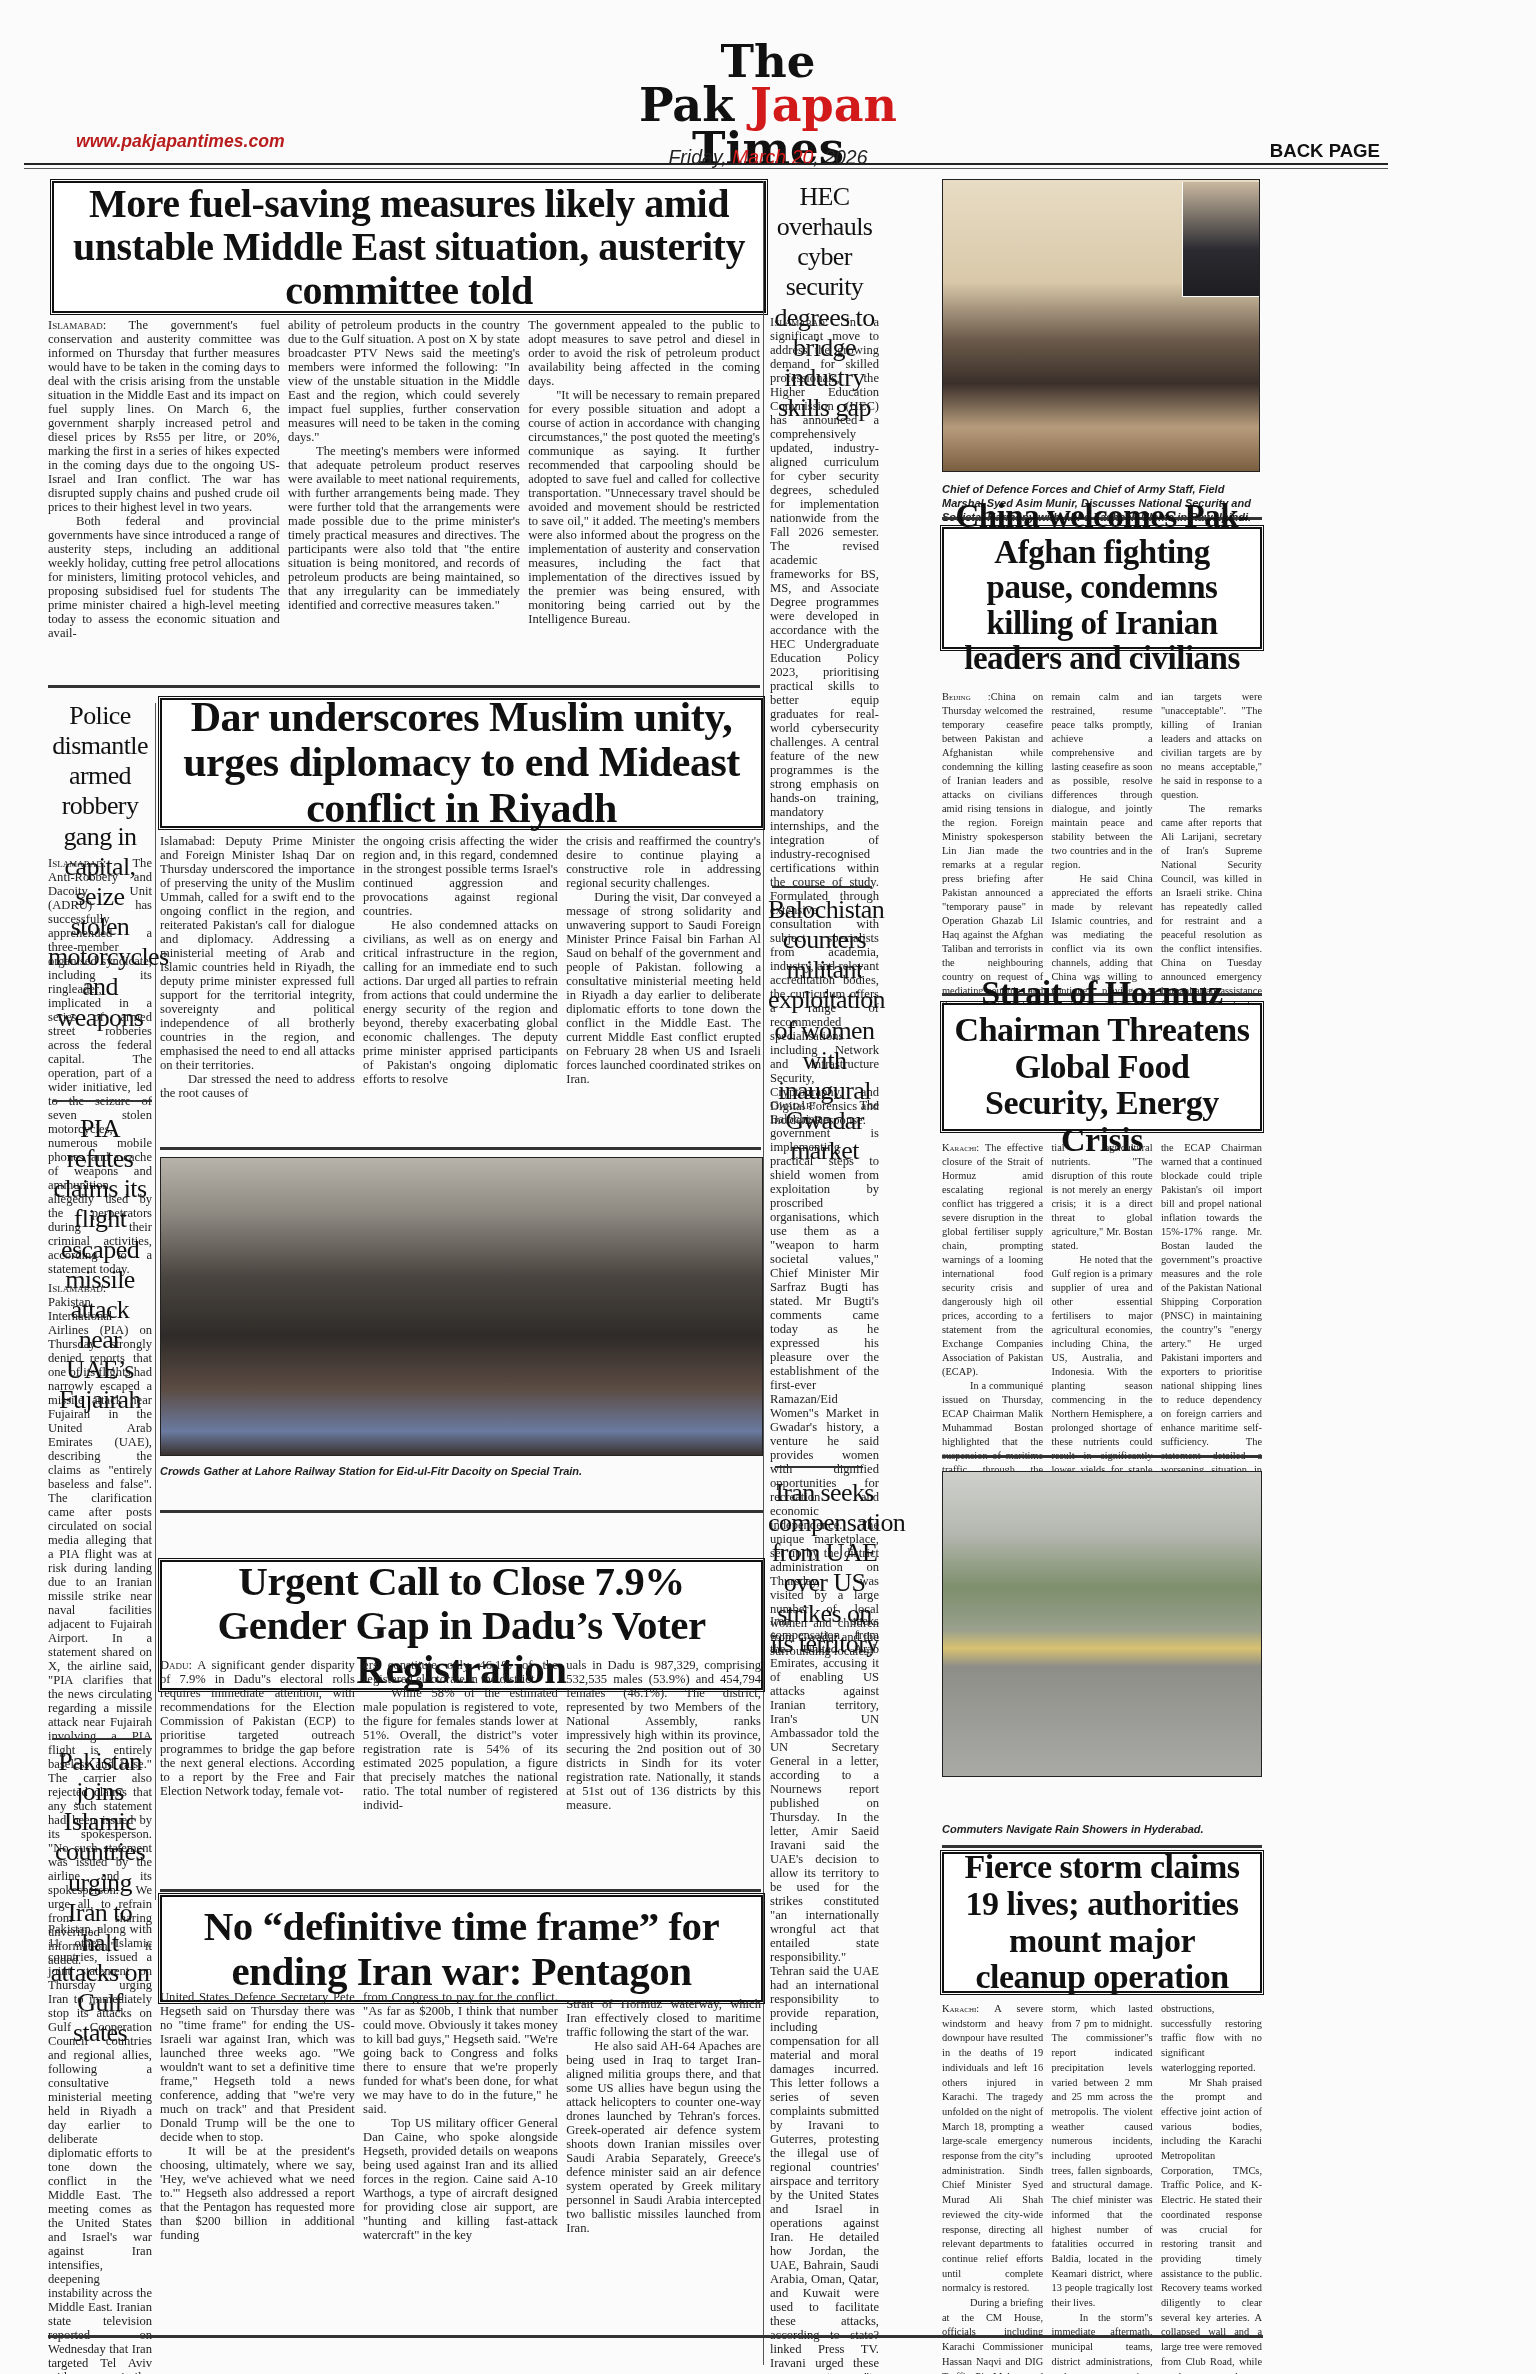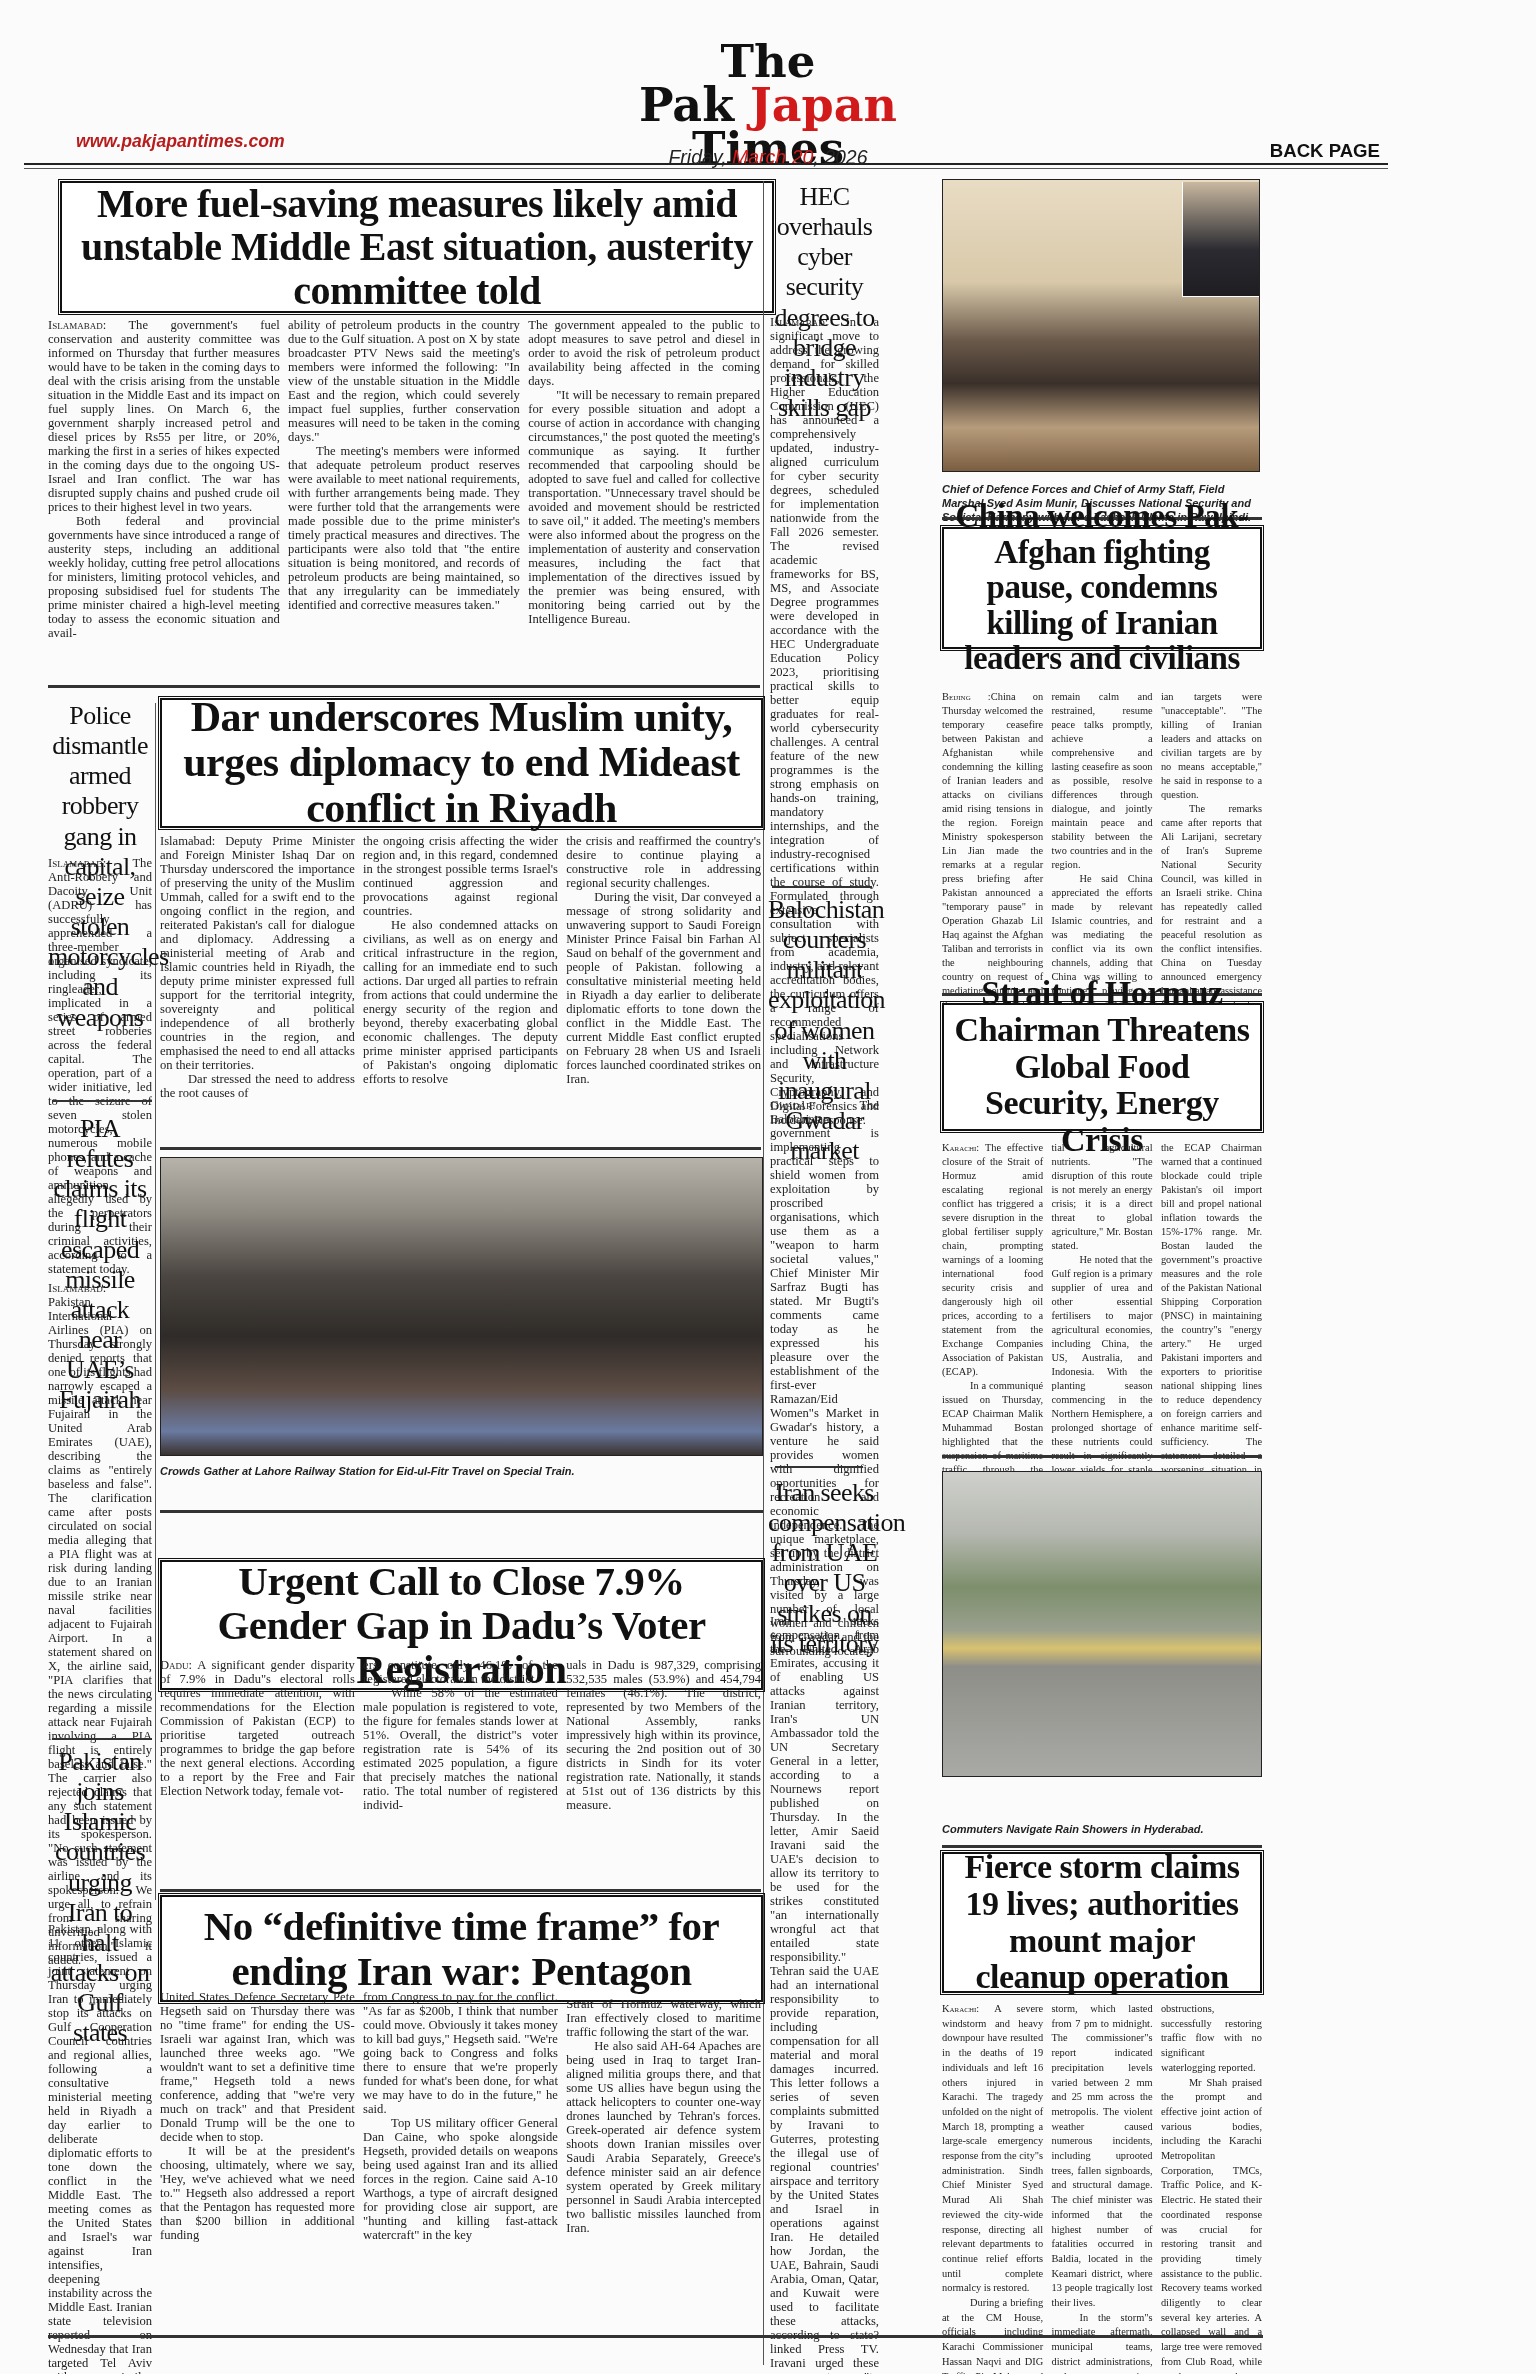--- a/index.html
+++ b/index.html
@@ -40,21 +40,21 @@
 <body>
 
 <div class="abs logo logo-the">The</div>
 <div class="abs logo logo-mid"><span>Pak</span> <span class="red">Japan</span></div>
 <div class="abs logo logo-times">Times</div>
 <div class="abs site">www.pakjapantimes.com</div>
 <div class="abs date"><span>Friday, </span><span class="red">March 20</span><span>, 2026</span></div>
 <div class="abs backpage">BACK PAGE</div>
 <div class="abs masthead-rule"></div>
 
-<div class="abs hbox" style="left:60px;top:181px;width:714px;height:132px;font-size:40px;padding:0 13px;">More fuel-saving measures likely amid unstable Middle East situation, austerity committee told</div>
+<div class="abs hbox" style="left:52px;top:181px;width:714px;height:132px;font-size:40px;padding:0 13px;">More fuel-saving measures likely amid unstable Middle East situation, austerity committee told</div>
 <div class="abs cols" style="left:48px;top:318px;width:712px;height:357px;">
   <div class="col"><span class="dateline">Islamabad</span><span>: The government's fuel conservation and austerity committee was informed on Thursday that further measures would have to be taken in the coming days to deal with the crisis arising from the unstable situation in the Middle East and its impact on fuel supply lines. On March 6, the government sharply increased petrol and diesel prices by Rs55 per litre, or 20%, marking the first in a series of hikes expected in the coming days due to the ongoing US-Israel and Iran conflict. The war has disrupted supply chains and pushed crude oil prices to their highest level in two years.</span><span class="indent">Both federal and provincial governments have since introduced a range of austerity steps, including an additional weekly holiday, cutting free petrol allocations for ministers, limiting protocol vehicles, and proposing subsidised fuel for students The prime minister chaired a high-level meeting today to assess the economic situation and avail-</span></div>
   <div class="col"><span>ability of petroleum products in the country due to the Gulf situation. A post on X by state broadcaster PTV News said the meeting's members were informed the following: "In view of the unstable situation in the Middle East and the region, which could severely impact fuel supplies, further conservation measures will need to be taken in the coming days."</span><span class="indent">The meeting's members were informed that adequate petroleum product reserves were available to meet national requirements, with further arrangements being made. They were further told that the arrangements were made possible due to the prime minister's timely practical measures and directives. The participants were also told that "the entire situation is being monitored, and records of petroleum products are being maintained, so that any irregularity can be immediately identified and corrective measures taken."</span></div>
   <div class="col"><span>The government appealed to the public to adopt measures to save petrol and diesel in order to avoid the risk of petroleum product availability being affected in the coming days.</span><span class="indent">"It will be necessary to remain prepared for every possible situation and adopt a course of action in accordance with changing circumstances," the post quoted the meeting's communique as saying. It further recommended that carpooling should be adopted to save fuel and called for collective transportation. "Unnecessary travel should be avoided and movement should be restricted to save oil," it added. The meeting's members were also informed about the progress on the implementation of austerity and conservation measures, including the fact that implementation of the directives issued by the premier was being ensured, with monitoring being carried out by the Intelligence Bureau.</span></div>
 </div>
 <div class="abs rule" style="left:48px;top:685px;width:712px;"></div>
 
 <div class="abs vrule" style="left:763px;top:181px;height:2184px;"></div>
 <div class="abs sidehead" style="left:768px;top:182px;width:113px;font-size:26px;">HEC overhauls cyber security degrees to bridge industry skills gap</div>
 <div class="abs bodytext" style="left:770px;top:315px;width:109px;"><span class="dateline">Islamabad</span><span>: In a significant move to address the growing demand for skilled professionals, the Higher Education Commission (HEC) has announced a comprehensively updated, industry-aligned curriculum for cyber security degrees, scheduled for implementation nationwide from the Fall 2026 semester. The revised academic frameworks for BS, MS, and Associate Degree programmes were developed in accordance with the HEC Undergraduate Education Policy 2023, prioritising practical skills to better equip graduates for real-world cybersecurity challenges. A central feature of the new programmes is the strong emphasis on hands-on training, mandatory internships, and the integration of industry-recognised certifications within the course of study. Formulated through extensive consultation with subject specialists from academia, industry, and relevant accreditation bodies, the curriculum offers a range of recommended specialisations including Network and Infrastructure Security, Cryptography, and Digital Forensics and Incident Response.</span></div>
@@ -81,21 +81,21 @@
 
 <div class="abs hbox" style="left:160px;top:698px;width:603px;height:130px;font-size:42px;padding:0 5.6px;">Dar underscores Muslim unity, urges diplomacy to end Mideast conflict in Riyadh</div>
 <div class="abs cols" style="left:160px;top:834px;width:601px;height:357px;">
   <div class="col"><span>Islamabad: Deputy Prime Minister and Foreign Minister Ishaq Dar on Thursday underscored the importance of preserving the unity of the Muslim Ummah, called for a swift end to the ongoing conflict in the region, and reiterated Pakistan's call for dialogue and diplomacy. Addressing a ministerial meeting of Arab and Islamic countries held in Riyadh, the deputy prime minister expressed full support for the territorial integrity, sovereignty and political independence of all brotherly countries in the region, and emphasised the need to end all attacks on their territories.</span><span class="indent">Dar stressed the need to address the root causes of</span></div>
   <div class="col"><span>the ongoing crisis affecting the wider region and, in this regard, condemned in the strongest possible terms Israel's continued aggression and provocations against regional countries.</span><span class="indent">He also condemned attacks on civilians, as well as on energy and critical infrastructure in the region, calling for an immediate end to such actions. Dar urged all parties to refrain from actions that could undermine the energy security of the region and beyond, thereby exacerbating global economic challenges. The deputy prime minister apprised participants of Pakistan's ongoing diplomatic efforts to resolve</span></div>
   <div class="col"><span>the crisis and reaffirmed the country's desire to continue playing a constructive role in addressing regional security challenges.</span><span class="indent">During the visit, Dar conveyed a message of strong solidarity and unwavering support to Saudi Foreign Minister Prince Faisal bin Farhan Al Saud on behalf of the government and people of Pakistan. following a consultative ministerial meeting held in Riyadh a day earlier to deliberate diplomatic efforts to tone down the conflict in the Middle East. The current Middle East conflict erupted on February 28 when US and Israeli forces launched coordinated strikes on Iran.</span></div>
 </div>
 <div class="abs rule" style="left:160px;top:1147px;width:601px;"></div>
 
 <div class="abs photo" style="left:160px;top:1157px;width:603px;height:299px;background:linear-gradient(180deg,#b7b2aa 0%,#8f8a82 18%,#4a4540 40%,#2f2b28 60%,#5c4c44 78%,#6a7aa0 92%,#3a3230 100%);"></div>
-<div class="abs caption" style="left:160px;top:1464px;width:603px;">Crowds Gather at Lahore Railway Station for Eid-ul-Fitr Travel on Special Train.</div>
+<div class="abs caption" style="left:160px;top:1464px;width:603px;">Crowds Gather at Lahore Railway Station for Eid-ul-Fitr Dacoity on Special Train.</div>
 <div class="abs rule" style="left:160px;top:1510px;width:603px;"></div>
 
 <div class="abs sidehead" style="left:768px;top:895px;width:113px;font-size:26px;">Balochistan counters militant exploitation of women with inaugural Gwadar market</div>
 <div class="abs bodytext" style="left:770px;top:1098px;width:109px;"><span class="dateline">Gwadar</span><span>: The Balochistan government is implementing practical steps to shield women from exploitation by proscribed organisations, which use them as a "weapon to harm societal values," Chief Minister Mir Sarfraz Bugti has stated. Mr Bugti's comments came today as he expressed his pleasure over the establishment of the first-ever Ramazan/Eid Women"s Market in Gwadar's history, a venture he said provides women with dignified opportunities for recreation and economic independence. The unique marketplace, set up by the district administration on Thursday, was visited by a large number of local women and children from Gwadar and the surrounding locales.</span></div>
 <div class="abs rule" style="left:775px;top:1466px;width:88px;height:1.9px;"></div>
 
 <div class="abs hbox" style="left:942px;top:1003px;width:320px;height:128px;font-size:34px;padding:0 9.3px;">Strait of Hormuz Chairman Threatens Global Food Security, Energy Crisis</div>
 <div class="abs cols" style="left:942px;top:1141px;width:320px;height:297px;">
   <div class="col" style="font-size:10.4px;line-height:14px;"><span class="dateline">Karachi</span><span>: The effective closure of the Strait of Hormuz amid escalating regional conflict has triggered a severe disruption in the global fertiliser supply chain, prompting warnings of a looming international food security crisis and dangerously high oil prices, according to a statement from the Exchange Companies Association of Pakistan (ECAP).</span><span class="indent">In a communiqué issued on Thursday, ECAP Chairman Malik Muhammad Bostan highlighted that the suspension of maritime traffic through the strategic chokepoint has crippled a vital route for essen-</span></div>
   <div class="col" style="font-size:10.4px;line-height:14px;"><span>tial agricultural nutrients. "The disruption of this route is not merely an energy crisis; it is a direct threat to global agriculture," Mr. Bostan stated.</span><span class="indent">He noted that the Gulf region is a primary supplier of urea and other essential fertilisers to major agricultural economies, including China, the US, Australia, and Indonesia. With the planting season commencing in the Northern Hemisphere, a prolonged shortage of these nutrients could result in significantly lower yields for staple crops such as wheat, rice, corn, and soybeans. Addressing the domestic repercussions,</span></div>

